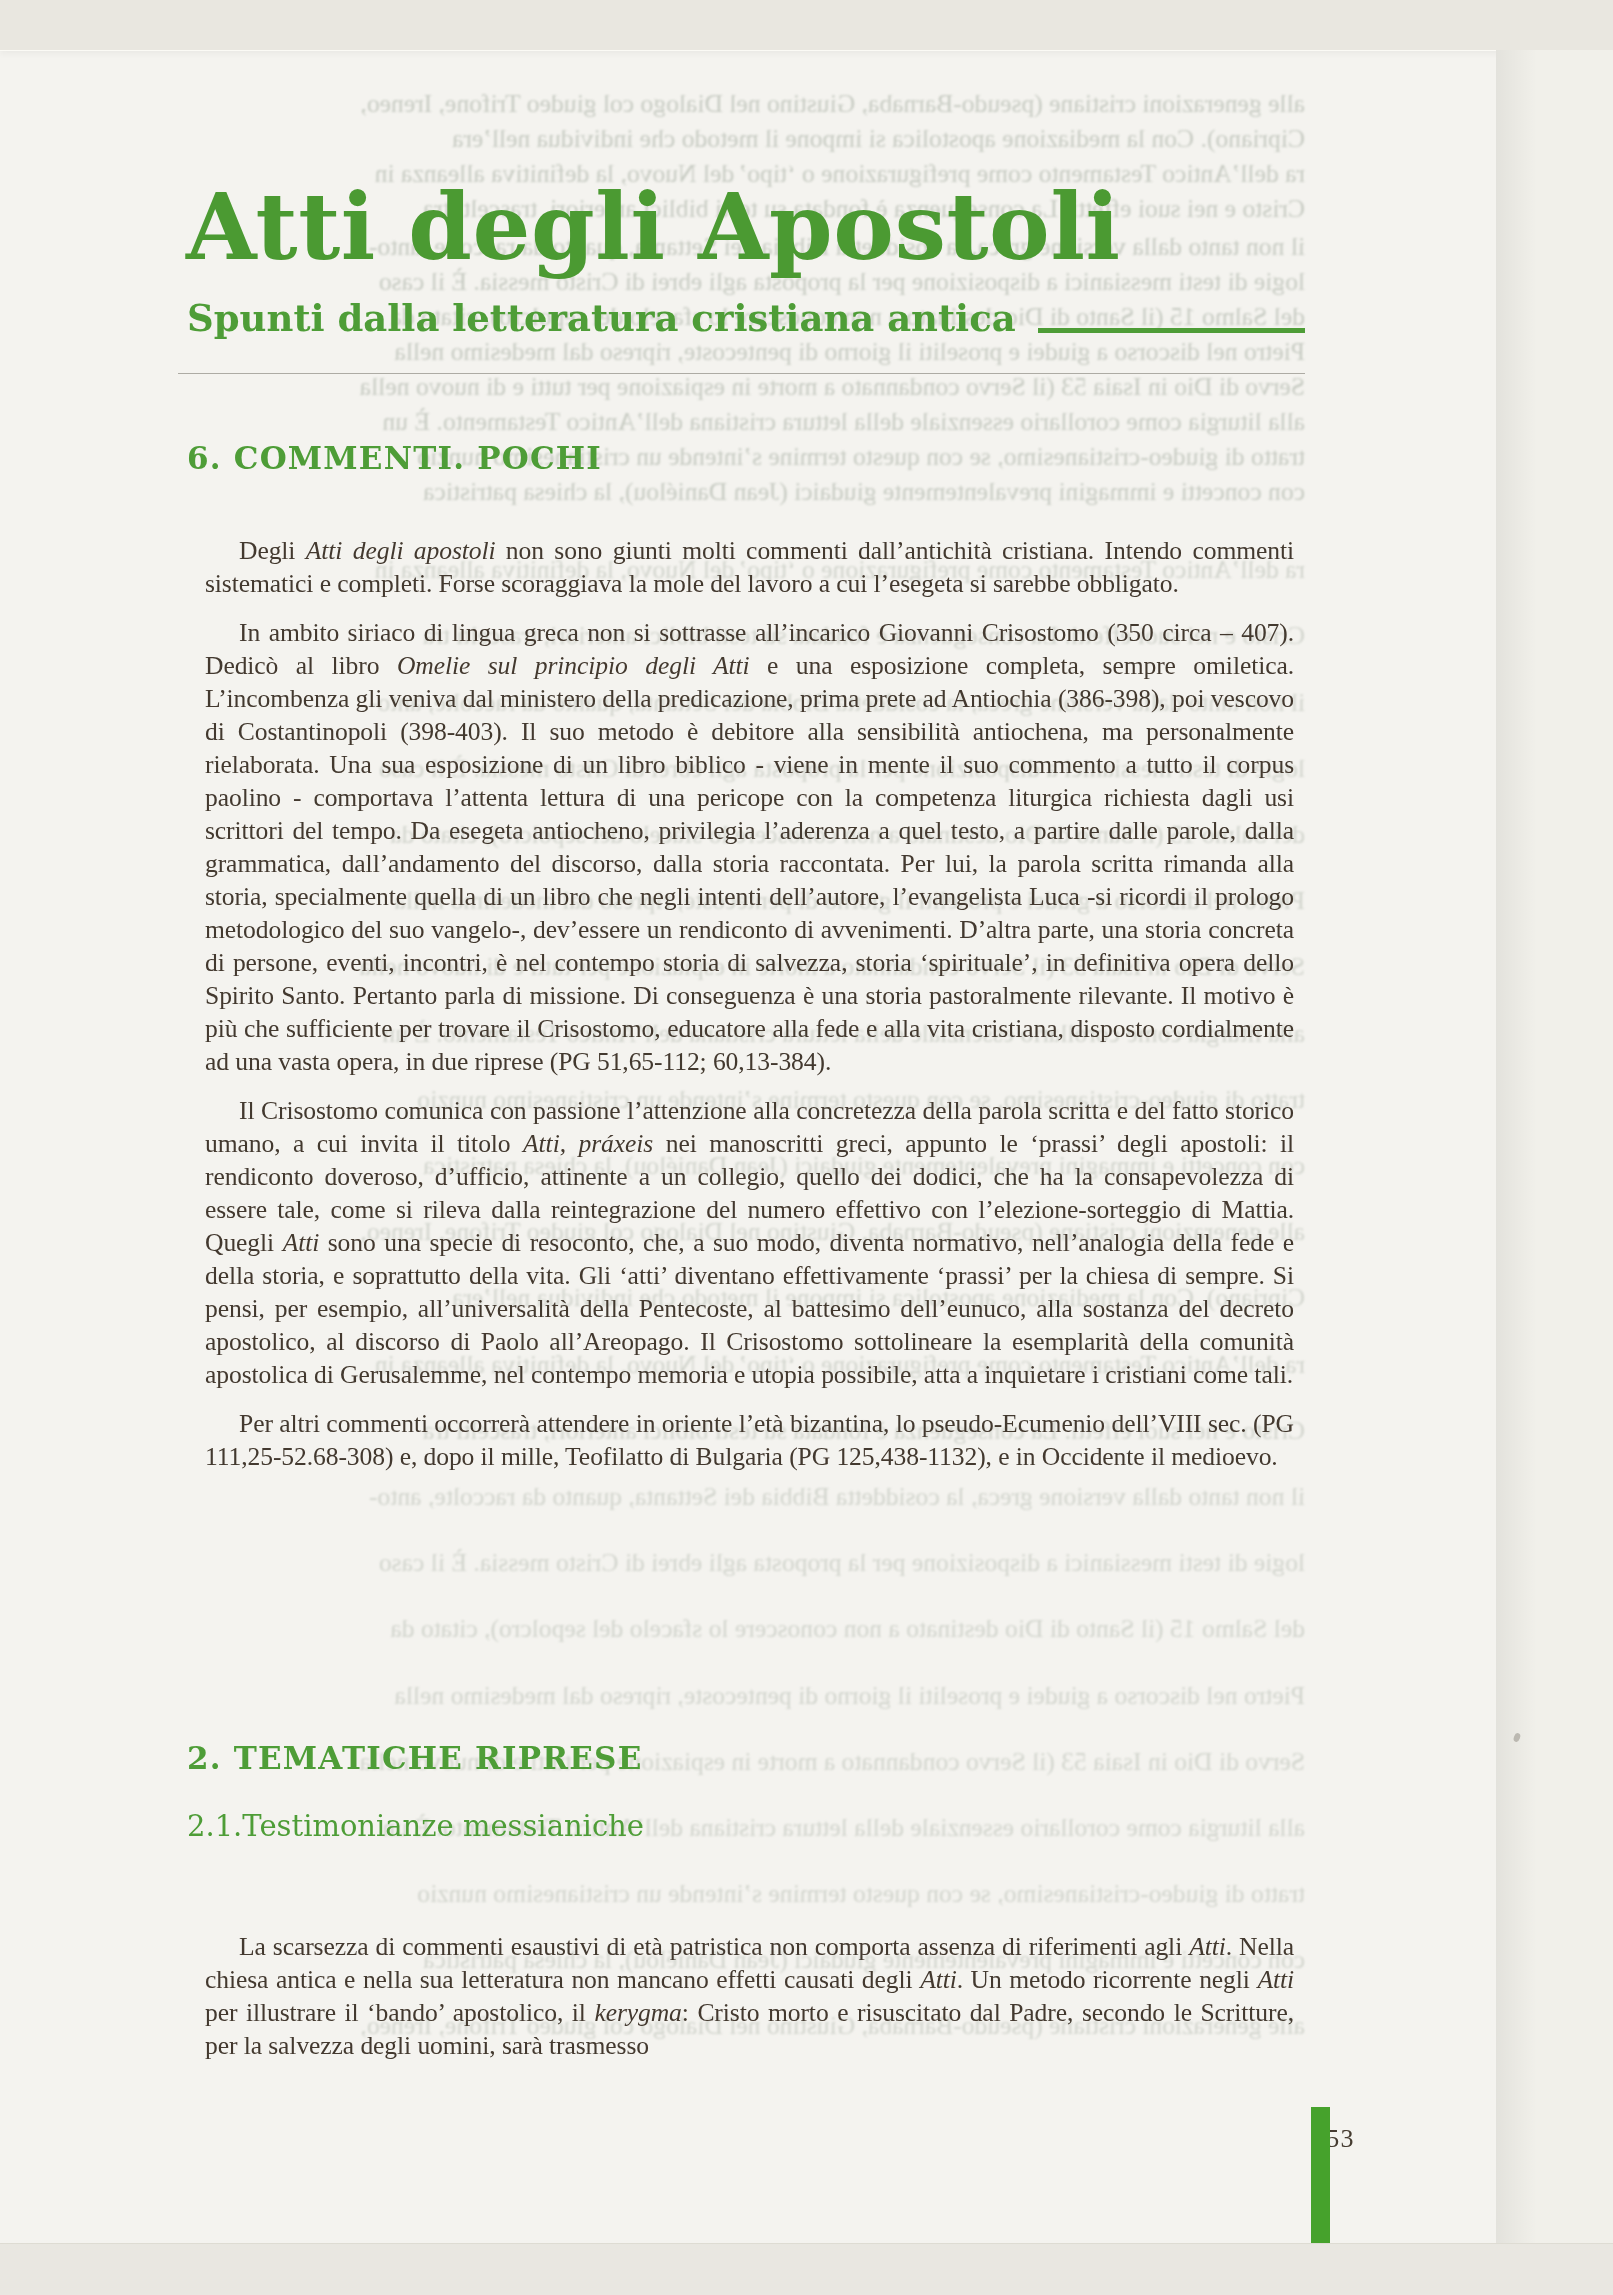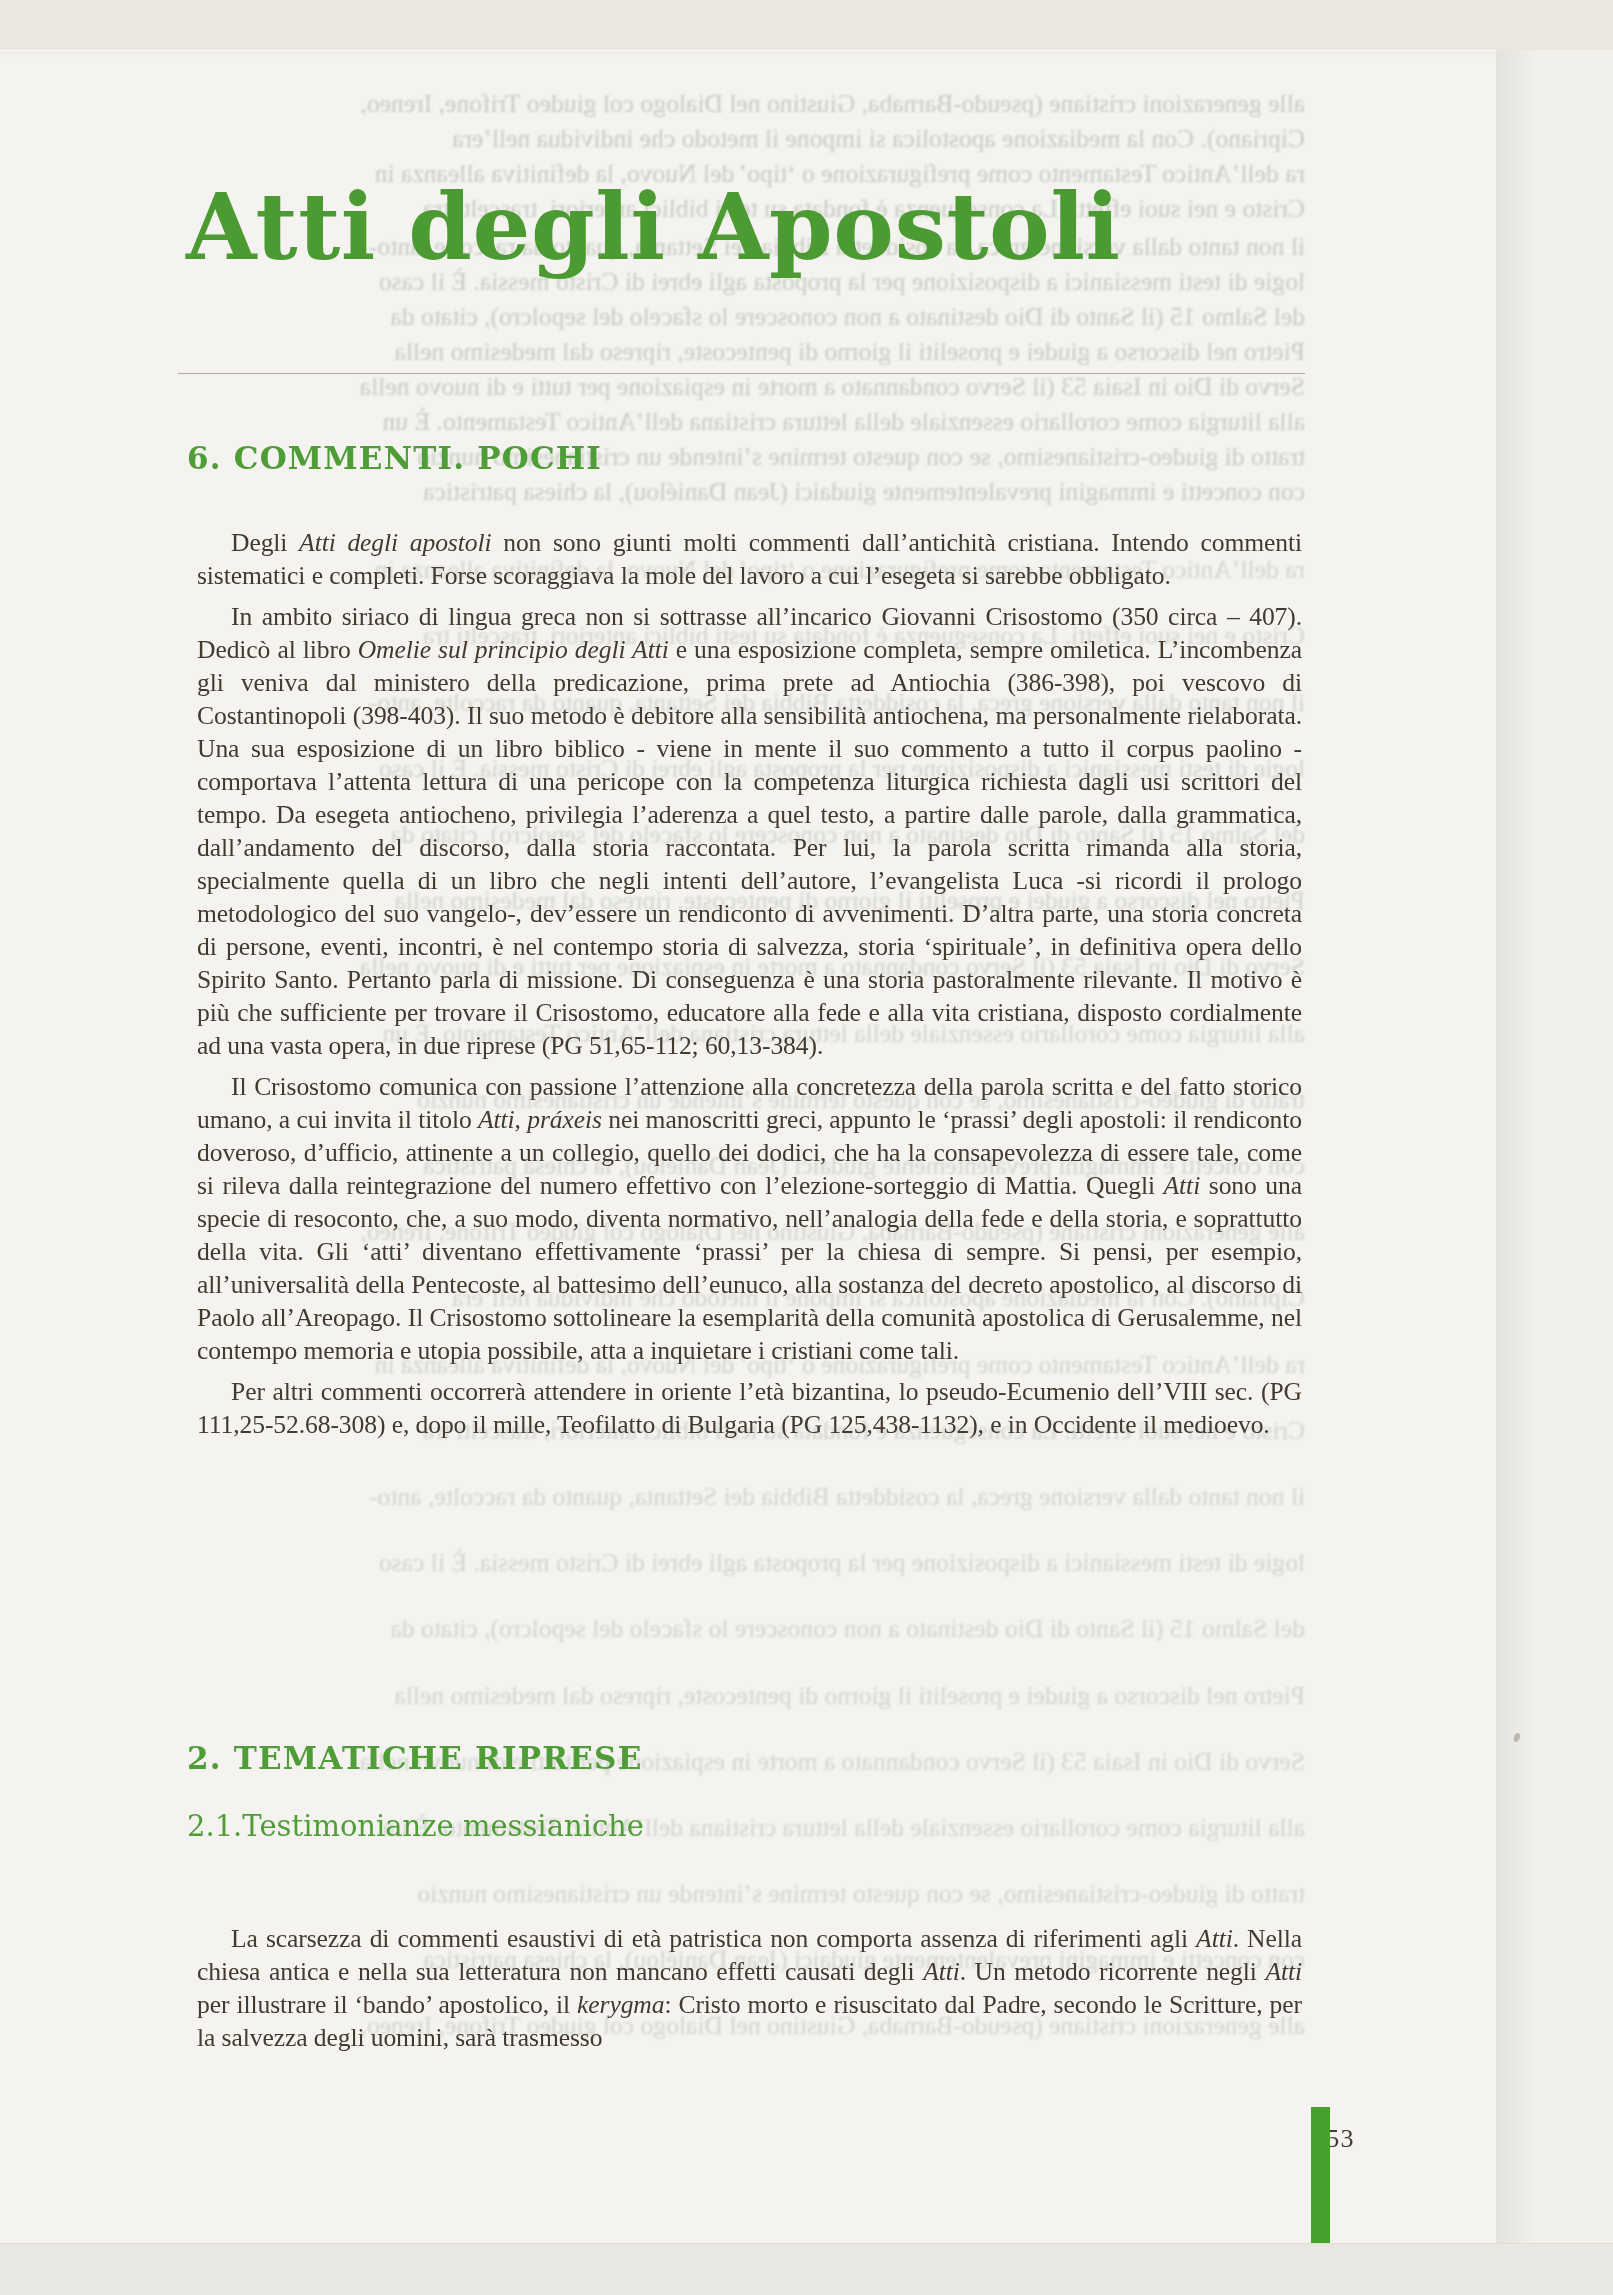--- a/index.html
+++ b/index.html
@@ -39,21 +39,21 @@
   .h-sec{position:absolute;left:187px;
     font-family:"DejaVu Serif", serif;font-weight:bold;
     font-size:31px;line-height:35px;color:#4e9d37;letter-spacing:1.2px;}
   .h-sub{position:absolute;left:187px;
     font-family:"DejaVu Serif", serif;font-weight:normal;
     font-size:29px;line-height:32px;color:#4e9d37;}
   
   .bodyblock{position:absolute;left:189px;width:1121px;
     font-size:25.6px;line-height:33px;color:#43392f;
     text-align:justify;letter-spacing:-0.1px;}
-  .bodyblock p{margin:8px;text-indent:34px;}
+  .bodyblock p{margin:16px;text-indent:34px;}
   .bodyblock em{font-style:italic;}
   
   .pagenum{position:absolute;left:1312px;top:2124px;
     font-size:26px;color:#463c31;letter-spacing:1.2px;}
   .green-bar{position:absolute;left:1311px;top:2107px;width:19.4px;height:136px;
     background:#46a22c;}
   .ink-speck{position:absolute;left:1514px;top:1733px;width:6.2px;height:8.7px;
     background:rgba(100,95,82,0.35);border-radius:50%;transform:rotate(20deg);}
 </style>
 </head>
@@ -98,20 +98,24 @@
       <div class="ghost-line" style="top: 1679px; opacity: 0.38;">Pietro nel discorso a giudei e proseliti il giorno di pentecoste, ripreso dal medesimo nella</div>
       <div class="ghost-line" style="top: 1745px; opacity: 0.38;">Servo di Dio in Isaia 53 (il Servo condannato a morte in espiazione per tutti e di nuovo nella</div>
       <div class="ghost-line" style="top: 1811px; opacity: 0.38;">alla liturgia come corollario essenziale della lettura cristiana dell’Antico Testamento. È un</div>
       <div class="ghost-line" style="top: 1877px; opacity: 0.38;">tratto di giudeo-cristianesimo, se con questo termine s’intende un cristianesimo nunzio</div>
       <div class="ghost-line" style="top: 1943px; opacity: 0.38;">con concetti e immagini prevalentemente giudaici (Jean Daniélou), la chiesa patristica</div>
       <div class="ghost-line" style="top: 2009px; opacity: 0.38;">alle generazioni cristiane (pseudo-Barnaba, Giustino nel Dialogo col giudeo Trifone, Ireneo,</div>
     </div>
 
   <div class="title">Atti degli Apostoli</div>
 
+  <div class="subtitle-row">
+    <div class="subtitle">Spunti dalla letteratura cristiana antica</div>
+    <div class="subtitle-dash"></div>
+  </div>
 
   <div class="rule"></div>
 
   <div class="h-sec" style="top:441px">6. COMMENTI. POCHI</div>
 
   <div class="bodyblock" id="body1" style="top:518px">
       <p><span>Degli </span><em>Atti degli apostoli</em><span> non sono giunti molti commenti dall’antichità cristiana. Intendo commenti sistematici e completi. Forse scoraggiava la mole del lavoro a cui l’esegeta si sarebbe obbligato.</span></p>
       <p><span>In ambito siriaco di lingua greca non si sottrasse all’incarico Giovanni Crisostomo (350 circa – 407). Dedicò al libro </span><em>Omelie sul principio degli Atti</em><span> e una esposizione completa, sempre omiletica. L’incombenza gli veniva dal ministero della predicazione, prima prete ad Antiochia (386-398), poi vescovo di Costantinopoli (398-403). Il suo metodo è debitore alla sensibilità antiochena, ma personalmente rielaborata. Una sua esposizione di un libro biblico - viene in mente il suo commento a tutto il corpus paolino - comportava l’attenta lettura di una pericope con la competenza liturgica richiesta dagli usi scrittori del tempo. Da esegeta antiocheno, privilegia l’aderenza a quel testo, a partire dalle parole, dalla grammatica, dall’andamento del discorso, dalla storia raccontata. Per lui, la parola scritta rimanda alla storia, specialmente quella di un libro che negli intenti dell’autore, l’evangelista Luca -si ricordi il prologo metodologico del suo vangelo-, dev’essere un rendiconto di avvenimenti. D’altra parte, una storia concreta di persone, eventi, incontri, è nel contempo storia di salvezza, storia ‘spirituale’, in definitiva opera dello Spirito Santo. Pertanto parla di missione. Di conseguenza è una storia pastoralmente rilevante. Il motivo è più che sufficiente per trovare il Crisostomo, educatore alla fede e alla vita cristiana, disposto cordialmente ad una vasta opera, in due riprese (PG 51,65-112; 60,13-384).</span></p>
       <p><span>Il Crisostomo comunica con passione l’attenzione alla concretezza della parola scritta e del fatto storico umano, a cui invita il titolo </span><em>Atti, práxeis</em><span> nei manoscritti greci, appunto le ‘prassi’ degli apostoli: il rendiconto doveroso, d’ufficio, attinente a un collegio, quello dei dodici, che ha la consapevolezza di essere tale, come si rileva dalla reintegrazione del numero effettivo con l’elezione-sorteggio di Mattia. Quegli </span><em>Atti</em><span> sono una specie di resoconto, che, a suo modo, diventa normativo, nell’analogia della fede e della storia, e soprattutto della vita. Gli ‘atti’ diventano effettivamente ‘prassi’ per la chiesa di sempre. Si pensi, per esempio, all’universalità della Pentecoste, al battesimo dell’eunuco, alla sostanza del decreto apostolico, al discorso di Paolo all’Areopago. Il Crisostomo sottolineare la esemplarità della comunità apostolica di Gerusalemme, nel contempo memoria e utopia possibile, atta a inquietare i cristiani come tali.</span></p>
       <p><span>Per altri commenti occorrerà attendere in oriente l’età bizantina, lo pseudo-Ecumenio dell’VIII sec. (PG 111,25-52.68-308) e, dopo il mille, Teofilatto di Bulgaria (PG 125,438-1132), e in Occidente il medioevo.</span></p>

